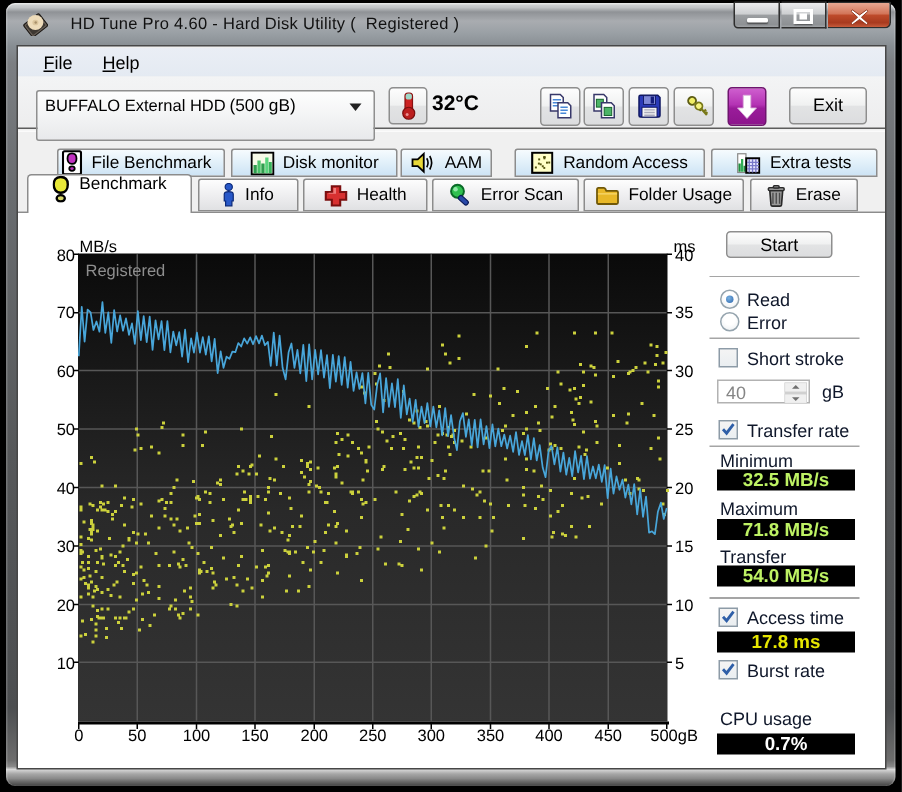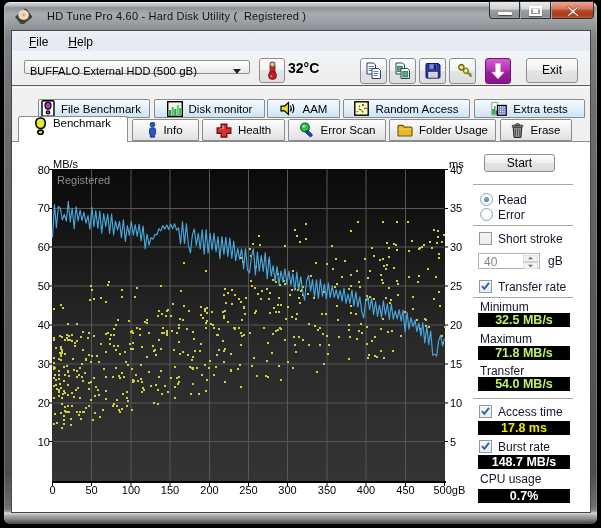--- a/index.html
+++ b/index.html
@@ -7,21 +7,21 @@
 #win{left:4px;top:2px;width:593px;height:522px;border-radius:6px;
 background:linear-gradient(180deg,#d6d8da 0px,#c0c3c6 3px,#8f9296 6px,#a9acb0 12px,#9aa0a5 20px,#878d92 29px,#7c7f83 40px,#6a6d70 120px,#56585a 300px,#4c4e50 470px,#6e6e6e 505px,#8a8a8a 509px,#d8d8d8 511px,#a6a6a6 514px,#8a8a8a 517px,#6a6a6a 519px,#4f4f4f 521px);
 box-shadow:inset 0 1px 0 rgba(255,255,255,.4),inset 1px 0 0 rgba(255,255,255,.18),inset -1px 0 0 rgba(255,255,255,.18)}
 #title{left:47px;top:4px;width:430px;height:24px;line-height:24px;font-size:11px;letter-spacing:0.2px;color:#111;white-space:pre}
 #client{left:12px;top:31px;width:578px;height:481px;background:#f0f0f0;box-shadow:0 0 0 1px #474747}
 #menubar{left:0;top:1px;width:578px;height:19px;background:linear-gradient(180deg,#eaeef5,#e4eaf2);font-size:12px;color:#000}
 #menubar span{display:inline-block;padding:3px 7px 0 7px}
 #toolbar{left:0;top:20px;width:578px;height:35px;background:linear-gradient(180deg,#f3f4f5,#ededee);border-bottom:1px solid #5c5c5c}
 #tabzone{left:0;top:56px;width:578px;height:110px;background:#f0f0f0;border-top:1px solid #fbfbfb}
 
-#combo{left:12px;top:29px;width:226px;height:14px;border:1px solid #8f8f8f;border-radius:2px;background:linear-gradient(180deg,#fefefe,#f2f3f4 55%,#e8e9eb);font-size:11.5px;color:#000}
+#combo{left:12px;top:29px;width:226px;height:34px;border:1px solid #8f8f8f;border-radius:2px;background:linear-gradient(180deg,#fefefe,#f2f3f4 55%,#e8e9eb);font-size:11.5px;color:#000}
 #combo .t1{position:absolute;left:5px;top:4px;font-size:11px}
 #combo .t2{position:absolute;left:128px;top:4px}
 #combo .arr{position:absolute;right:8px;top:8px;width:0;height:0;border-left:4px solid transparent;border-right:4px solid transparent;border-top:5px solid #222}
 .tbtn{border:1px solid #8e8e8e;border-radius:3px;background:linear-gradient(180deg,#fdfdfd,#f0f1f1 48%,#e2e3e4 52%,#dcdddf)}
 #exitb{left:514px;top:27px;width:52px;height:25px;font-size:12px;text-align:center;line-height:23px;color:#000}
 #pbtn{left:473px;top:27px;width:26px;height:26px;border:1px solid #6e156e;border-radius:3px;background:linear-gradient(180deg,#cf5fcf,#b433b4 45%,#9a1c9a 55%,#8d158d)}
 #temp32{left:276px;top:29px;font-size:14px;font-weight:bold;color:#000}
 
 .wbtn{top:1px;height:18px;border:1px solid #2e2e2e;background:linear-gradient(180deg,#ebecee 0%,#cdcfd1 45%,#9b9ea1 52%,#8e9194 90%,#a0a3a6)}
 #wmin{left:489px;width:31px;border-radius:1px 0 0 3px}
@@ -156,21 +156,21 @@
   <div class="abs tab1" style="left:142px;width:111px" id="t_dm"><span class="ticon" id="i_dm">
           <svg width="16" height="16" viewBox="0 0 16 16">
             <rect x="0.7" y="0.7" width="14.6" height="14.6" fill="#f6fbe8" stroke="#000" stroke-width="1.4"></rect>
             <rect x="2" y="9" width="2.2" height="5.5" fill="#2e9e4e"></rect>
             <rect x="4.6" y="6" width="2.2" height="8.5" fill="#49c36a"></rect>
             <rect x="7.2" y="8" width="2.2" height="6.5" fill="#2e9e4e"></rect>
             <rect x="9.8" y="4" width="2.2" height="10.5" fill="#5ad47e"></rect>
             <rect x="12.2" y="7" width="2" height="7.5" fill="#38b45c"></rect>
           </svg>
         </span>Disk monitor</div>
-  <div class="abs tab1" style="left:255px;width:73px" id="t_aam"><span class="ticon" id="i_aam">
+  <div class="abs tab1" style="left:255px;width:61px" id="t_aam"><span class="ticon" id="i_aam">
           <svg width="17" height="15" viewBox="0 0 17 15">
             <path d="M1 5.2 H4.5 L8.5 1.5 V13.5 L4.5 9.8 H1 Z" fill="#e8d838" stroke="#000" stroke-width="1.2"></path>
             <path d="M10.5 4.5 Q12.2 7.5 10.5 10.5" fill="none" stroke="#000" stroke-width="1.1"></path>
             <path d="M12.5 3 Q15 7.5 12.5 12" fill="none" stroke="#000" stroke-width="1.1"></path>
           </svg>
         </span>AAM</div>
   <div class="abs tab1" style="left:331px;width:127px" id="t_ra"><span class="ticon" id="i_ra">
           <svg width="15" height="15" viewBox="0 0 15 15">
             <rect x="0.8" y="0.8" width="13.4" height="13.4" fill="#ffffc8" stroke="#000" stroke-width="1.4"></rect>
             <rect x="4.6" y="7.4" width="1.3" height="1.3" fill="#555510"></rect>
@@ -332,18 +332,17 @@
           </svg>
         </div>
    <div class="lbl" style="left:486px;top:263px">Access time</div>
    <div class="vbox yel" style="top:279px">17.8 ms</div>
    <div class="cb ck" style="left:467px;top:298px">
           <svg width="11" height="11" viewBox="0 0 11 11" style="position:absolute;left:0;top:0">
             <path d="M2 5.2 L4.4 7.8 L9 1.8" fill="none" stroke="#2f5fa8" stroke-width="1.9"></path>
           </svg>
         </div>
    <div class="lbl" style="left:486px;top:298px">Burst rate</div>
-   <div class="vbox wht" style="top:313px">148.7 MB/s</div>
    <div class="lbl" style="left:468px;top:330px">CPU usage</div>
    <div class="vbox wht" style="top:347px">0.7%</div>
   </div>
  </div>
 </div>
 
 </body></html>

